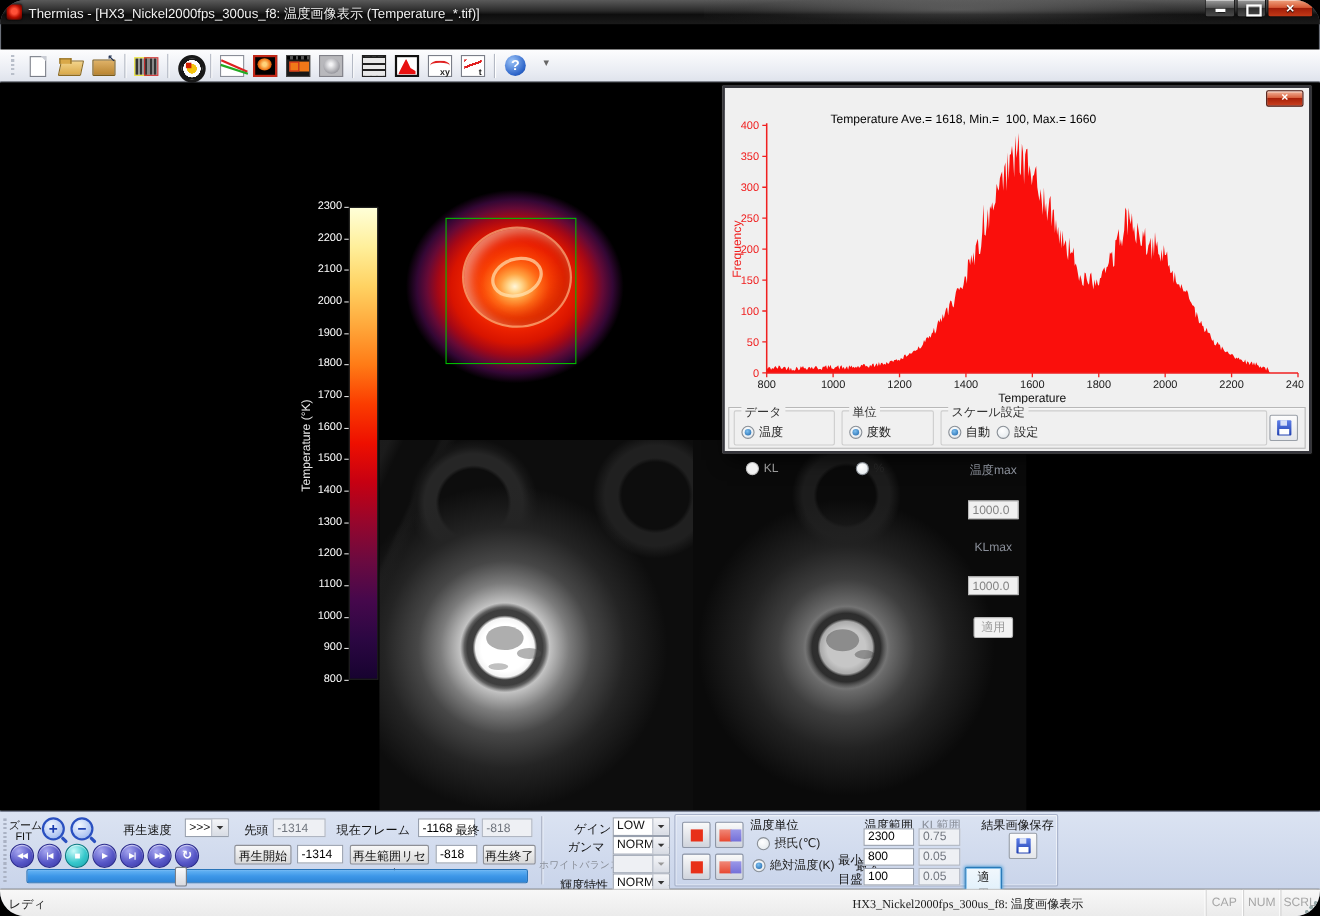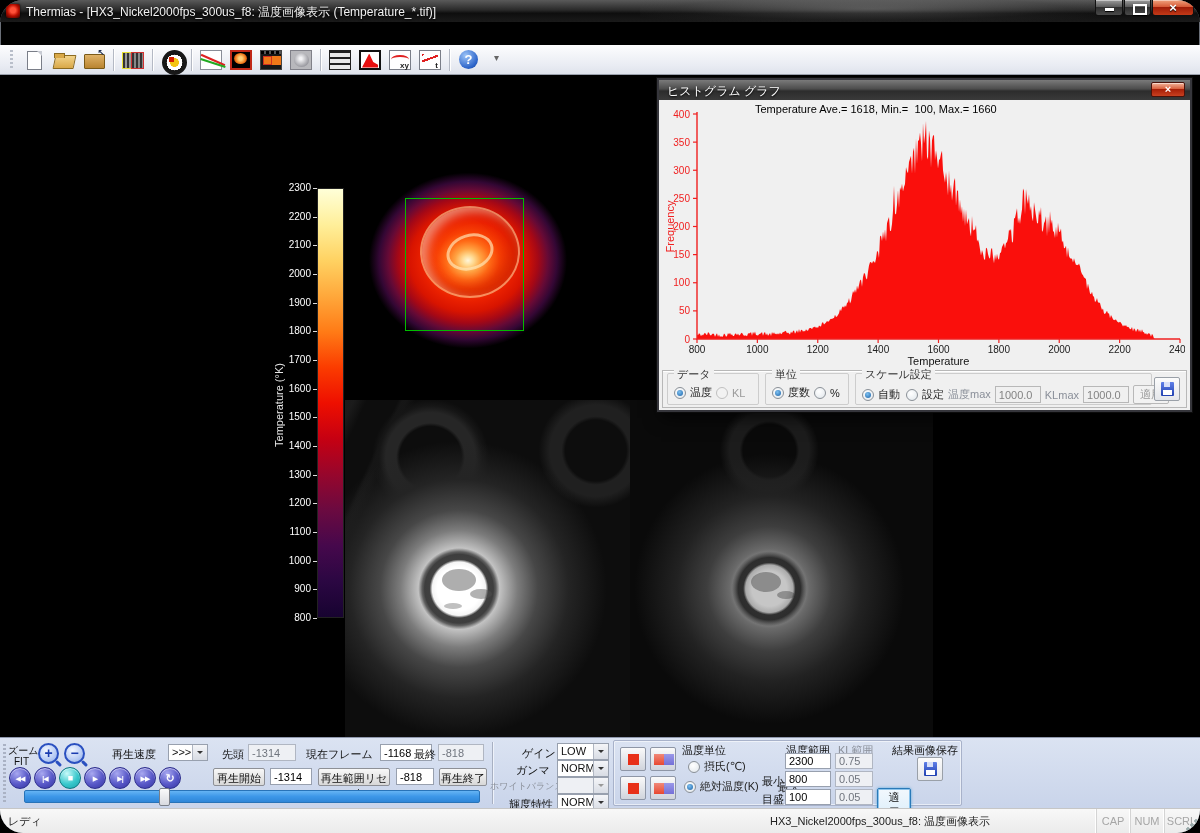--- a/index.html
+++ b/index.html
@@ -119,21 +119,21 @@
   #hw-close { position:absolute; right:5px; top:2px; width:34px; height:15px; border:1px solid #4a120a; border-radius:2px;
     background:linear-gradient(#f2b49a,#d8603e 45%,#a82008 50%,#c84020); box-shadow:inset 0 1px 0 rgba(255,255,255,.5);
     color:#fff; font-size:11px; font-weight:bold; text-align:center; line-height:13px; }
   #hw-body { position:absolute; left:0; top:20px; right:0; bottom:0; background:#f0f0f0; }
   #hw-stats { position:absolute; left:96px; top:3px; font-size:11px; color:#000; z-index:2; white-space:pre; }
   #hist-svg { position:absolute; left:6px; top:6px; }
   #hw-controls { position:absolute; left:3px; right:3px; bottom:2px; height:38px; background:#f0f0f0;
     border:1px solid #b8b8b8; box-shadow:inset 0 1px 0 #fff; }
   .hw-group { position:absolute; top:2px; height:32px; border:1px solid #cdcdcd; border-radius:2px; background:#f0f0f0; }
   .hw-group-label { position:absolute; top:-7px; left:6px; background:#f0f0f0; padding:0 3px; font-size:11px; color:#333; }
-  .hw-group .row { position:absolute; left:6px; top:11px; display:flex; align-items:center; gap:4px; white-space:nowrap; }
+  .hw-group .row { position:absolute; left:6px; top:11px; display:flex; align-items:center; gap:20px; white-space:nowrap;flex-direction:column; }
 
   .radio { display:inline-flex; align-items:center; gap:4px; font-size:11px; color:#222; }
   .radio .dot { width:12px; height:12px; border-radius:50%; border:1px solid #8a9097;
     background:radial-gradient(circle at 40% 35%, #fff, #dfe5ea); position:relative; flex:0 0 auto; }
   .radio.checked .dot::after { content:""; position:absolute; left:2px; top:2px; width:6px; height:6px; border-radius:50%;
     background:radial-gradient(circle at 40% 35%, #7ec0f0, #1a62a8); }
   .radio.disabled { color:#9a9a9a; } .radio.disabled .dot { background:#f2f2f2; border-color:#c0c0c0; }
 
   .tbox { height:17px; border:1px solid #9aa0a8; background:#fff; font-size:11px; padding:1px 3px;
     font-family:"Liberation Sans","DejaVu Sans",sans-serif; color:#000; }
@@ -187,21 +187,21 @@
     background:linear-gradient(#fafafa,#d0d4dc); }
   .pal-btn .sq { position:absolute; left:7px; top:6px; width:11px; height:11px; background:#e83018; }
   .pal-btn.dual .sq { left:3px; background:linear-gradient(#f08878,#e84830); }
   .pal-btn.dual .sq2 { position:absolute; left:13px; top:6px; width:10px; height:11px; background:linear-gradient(#9a98e8,#7470d8); }
   .gray-label { color:#8a8f99; }
 
   
   #statusbar { position:absolute; left:0; top:808px; width:1200px; height:25px;
     background:linear-gradient(#f8f8f8,#ebebeb); border-top:1px solid #c6c6c6; color:#222; }
   #status-ready { position:absolute; left:8px; top:5px; }
-  #status-doc { position:absolute; left:700px; top:5px; width:360px; text-align:center; }
+  #status-doc { position:absolute; left:700px; top:5px; width:360px; text-align:center;font-family:Liberation Serif, serif; }
   .status-key { position:absolute; top:0; height:25px; line-height:25px; text-align:center; color:#a6a6a6;
     border-left:1px solid #d4d4d4; box-shadow:-1px 0 0 #fff; }
   #resize-grip { position:absolute; right:2px; bottom:2px; width:13px; height:13px;
     background:
      radial-gradient(circle at 11px 11px,#9aa 1.5px,transparent 2px),
      radial-gradient(circle at 7px 11px,#9aa 1.5px,transparent 2px),
      radial-gradient(circle at 11px 7px,#9aa 1.5px,transparent 2px),
      radial-gradient(circle at 3px 11px,#9aa 1.5px,transparent 2px),
      radial-gradient(circle at 7px 7px,#9aa 1.5px,transparent 2px),
      radial-gradient(circle at 11px 3px,#9aa 1.5px,transparent 2px); }
@@ -297,23 +297,20 @@
         <div class="cb-tick" style="top: 508.333px;">900</div>
         <div class="cb-tick" style="top: 537px;">800</div>
       </div>
 
     <div id="thermal-blob"></div>
     <div id="roi-rect"></div>
     <div id="gray-image-left"></div>
     <div id="gray-image-right"></div>
 
     <div id="hist-window">
-      <div id="hw-title">
-        <span>ヒストグラム グラフ</span>
-      </div>
       <div id="hw-close">×</div>
       <div id="hw-body">
         <div id="hw-stats">Temperature Ave.= 1618, Min.=  100, Max.= 1660</div>
         <svg id="hist-svg" width="520" height="262">
             <path d="M32,233L32,228.6L33,229.2L34,227.3L35,228.0L36,230.2L37,228.5L38,229.5L39,227.8L40,226.7L41,228.3L42,229.3L43,226.3L44,226.8L45,228.9L46,229.5L47,228.2L48,227.5L49,227.9L50,230.7L51,228.7L52,227.2L53,230.8L54,228.4L55,231.1L56,230.1L57,231.0L58,230.3L59,227.5L60,228.6L61,230.7L62,230.0L63,226.9L64,228.4L65,226.8L66,229.0L67,228.3L68,230.0L69,230.0L70,227.8L71,227.6L72,229.3L73,227.5L74,229.5L75,229.1L76,227.2L77,226.7L78,228.4L79,229.8L80,229.5L81,229.4L82,230.3L83,227.5L84,227.3L85,227.2L86,226.0L87,229.7L88,225.8L89,228.0L90,225.6L91,229.1L92,229.2L93,229.6L94,228.2L95,227.7L96,227.2L97,226.0L98,229.8L99,227.0L100,226.1L101,229.2L102,227.3L103,229.8L104,228.4L105,227.0L106,230.1L107,226.0L108,227.9L109,226.2L110,228.3L111,227.5L112,228.5L113,227.3L114,228.4L115,226.5L116,228.3L117,227.6L118,225.7L119,226.3L120,224.8L121,225.2L122,227.2L123,226.6L124,227.6L125,228.4L126,225.6L127,227.2L128,225.0L129,224.4L130,227.8L131,225.9L132,224.2L133,227.1L134,223.1L135,226.5L136,223.9L137,223.8L138,225.7L139,224.7L140,225.6L141,223.2L142,224.4L143,224.7L144,222.5L145,222.0L146,221.9L147,223.2L148,221.3L149,221.2L150,220.5L151,222.0L152,221.0L153,221.9L154,219.5L155,220.2L156,220.4L157,216.8L158,216.2L159,218.4L160,217.5L161,216.4L162,214.9L163,215.7L164,215.2L165,213.5L166,212.7L167,213.1L168,212.3L169,212.0L170,208.8L171,210.9L172,210.6L173,209.0L174,207.2L175,203.1L176,205.2L177,201.5L178,200.3L179,201.7L180,199.2L181,201.0L182,197.1L183,196.2L184,192.0L185,197.5L186,195.3L187,189.4L188,185.0L189,187.1L190,183.2L191,186.8L192,179.4L193,183.7L194,178.9L195,174.6L196,173.4L197,180.8L198,170.9L199,167.1L200,167.8L201,172.3L202,173.6L203,165.8L204,159.5L205,156.2L206,155.9L207,157.6L208,155.2L209,155.5L210,156.9L211,152.7L212,145.3L213,145.4L214,151.9L215,130.4L216,129.4L217,134.9L218,125.5L219,133.3L220,123.3L221,135.4L222,117.3L223,113.8L224,111.1L225,124.9L226,124.8L227,118.1L228,104.7L229,79.7L230,107.5L231,108.4L232,98.7L233,84.0L234,102.1L235,81.3L236,84.3L237,77.8L238,85.4L239,80.9L240,78.0L241,61.1L242,65.2L243,67.3L244,56.1L245,52.7L246,49.8L247,67.5L248,45.8L249,41.8L250,67.6L251,32.4L252,57.7L253,34.7L254,34.3L255,26.4L256,37.0L257,55.4L258,17.2L259,37.6L260,29.7L261,14.9L262,50.8L263,53.6L264,24.4L265,32.2L266,61.4L267,34.5L268,29.6L269,29.2L270,54.2L271,44.3L272,52.0L273,62.5L274,53.9L275,53.1L276,47.8L277,44.8L278,64.2L279,70.8L280,76.8L281,65.9L282,76.5L283,89.4L284,64.2L285,87.0L286,78.5L287,94.8L288,84.9L289,74.9L290,71.9L291,100.0L292,85.1L293,84.3L294,105.9L295,93.6L296,107.6L297,100.2L298,115.9L299,102.8L300,119.9L301,103.5L302,118.2L303,114.8L304,112.1L305,125.9L306,130.5L307,110.0L308,124.9L309,123.3L310,124.0L311,119.1L312,135.5L313,133.6L314,137.1L315,143.2L316,149.4L317,144.0L318,147.6L319,153.1L320,153.9L321,141.8L322,142.4L323,148.1L324,151.4L325,152.8L326,143.5L327,141.7L328,151.0L329,157.2L330,148.2L331,154.0L332,147.8L333,152.6L334,153.7L335,147.0L336,146.5L337,140.9L338,138.9L339,136.9L340,142.5L341,136.9L342,136.2L343,132.8L344,123.6L345,125.0L346,122.7L347,136.8L348,135.6L349,112.4L350,111.9L351,107.3L352,102.2L353,117.5L354,111.5L355,118.0L356,110.0L357,103.4L358,82.6L359,85.1L360,108.3L361,82.9L362,92.9L363,97.9L364,87.9L365,104.9L366,99.9L367,111.6L368,115.6L369,96.2L370,103.2L371,109.9L372,117.1L373,117.6L374,104.1L375,109.5L376,101.0L377,126.0L378,124.3L379,117.2L380,114.9L381,110.1L382,130.2L383,110.1L384,127.0L385,104.9L386,118.1L387,113.4L388,125.0L389,125.9L390,132.0L391,120.6L392,131.5L393,116.8L394,125.8L395,125.8L396,122.5L397,136.5L398,134.6L399,142.2L400,142.0L401,139.8L402,151.4L403,141.3L404,150.0L405,152.3L406,152.5L407,152.7L408,156.4L409,152.2L410,156.1L411,159.0L412,158.8L413,159.3L414,157.6L415,160.2L416,165.4L417,167.9L418,169.3L419,171.6L420,172.0L421,173.3L422,182.9L423,177.6L424,182.2L425,187.5L426,188.2L427,185.7L428,190.1L429,190.7L430,195.9L431,195.0L432,191.9L433,196.6L434,196.4L435,197.1L436,201.1L437,204.1L438,202.6L439,207.4L440,208.1L441,206.4L442,204.7L443,207.4L444,207.2L445,212.3L446,209.1L447,211.1L448,213.2L449,214.3L450,213.8L451,213.5L452,215.3L453,216.2L454,216.6L455,215.7L456,216.8L457,218.5L458,220.4L459,218.9L460,220.2L461,219.1L462,221.1L463,220.7L464,221.6L465,223.2L466,223.0L467,220.9L468,225.3L469,222.3L470,223.4L471,225.9L472,223.7L473,222.7L474,226.1L475,223.4L476,226.4L477,223.3L478,225.9L479,226.3L480,228.3L481,226.9L482,228.7L483,227.5L484,227.3L485,228.0L486,230.8L487,227.7L488,229.6L489,232.6L490,233.0L491,233.0L492,233.0L493,233.0L494,233.0L495,233.0L496,233.0L497,233.0L498,233.0L499,233.0L500,233.0L501,233.0L502,233.0L503,233.0L504,233.0L505,233.0L506,233.0L507,233.0L508,233.0L509,233.0L510,233.0L511,233.0L512,233.0L513,233.0L514,233.0L515,233.0L515,233Z" fill="#fa0f0c" stroke="none"></path>
             <path d="M32,6 L32,233 L515,233" fill="none" stroke="#f02020" stroke-width="1.4"></path>
             <line x1="28" y1="233" x2="32" y2="233" stroke="#f02020" stroke-width="1.2"></line>
             <text x="25" y="236.5" text-anchor="end" fill="#f02020" font-size="10px" font-family="Liberation Sans, DejaVu Sans, sans-serif">0</text>
             <line x1="28" y1="204.875" x2="32" y2="204.875" stroke="#f02020" stroke-width="1.2"></line>
             <text x="25" y="208.375" text-anchor="end" fill="#f02020" font-size="10px" font-family="Liberation Sans, DejaVu Sans, sans-serif">50</text>

